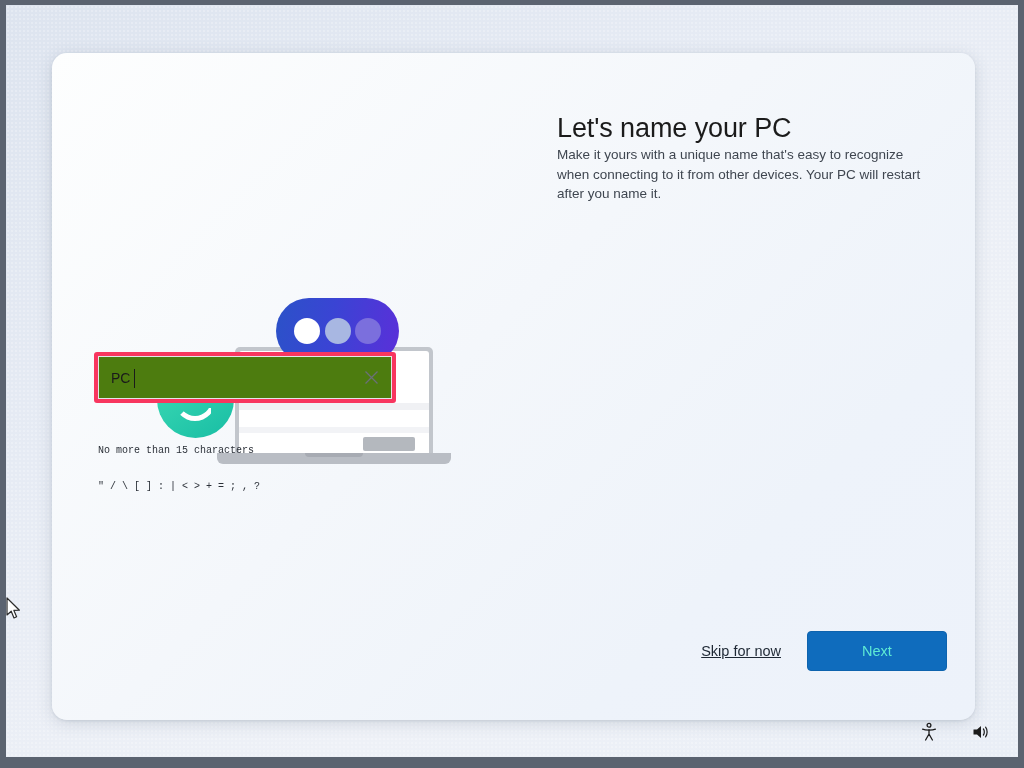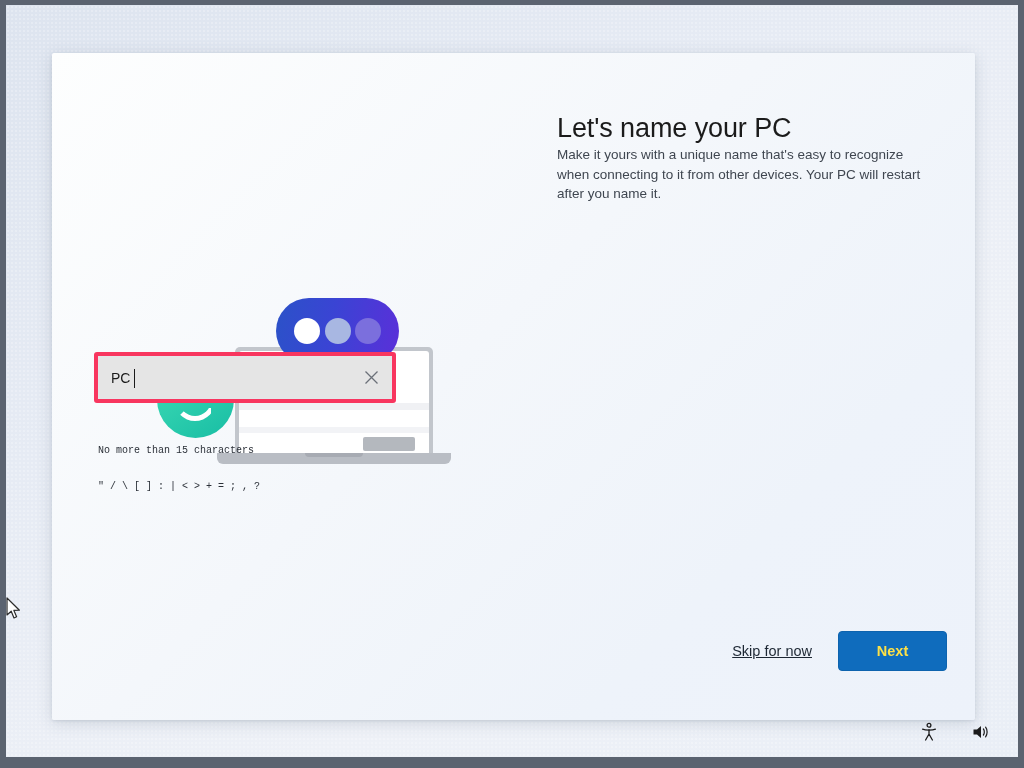--- a/index.html
+++ b/index.html
@@ -37,21 +37,21 @@
     pointer-events: none;
   }
 
   
   #oobe-card {
     position: absolute;
     left: 46px;
     top: 48px;
     width: 923px;
     height: 667px;
-    border-radius: 2px;
+    border-radius: 15px;
     background: linear-gradient(135deg, #fdfefe 0%, #f4f7fb 45%, #eef3fa 75%, #edf2fa 100%);
     box-shadow: 0 3px 16px rgba(60,75,100,0.17), 0 1px 3px rgba(60,75,100,0.12);
     overflow: hidden;
   }
 
   
   #illustration {
     position: absolute;
     left: 105px;
     top: 245px;
@@ -205,21 +205,21 @@
     top: 299px;
     width: 302px;
     height: 51px;
     border: 4px solid #f8365f;
     border-radius: 3px;
     background: #ffffff;
   }
   #name-input-wrap {
     position: absolute;
     inset: 0;
-    background: #e5e5e5;
+    background: #4d7c0f;
     display: flex;
     align-items: center;
     border: 1px solid #e4e6ea;
   }
   #name-input {
     border: 0;
     outline: 0;
     flex: 1;
     height: 100%;
     padding: 0 12px;
@@ -274,30 +274,29 @@
     background: transparent;
     border: 0;
     font-family: "Liberation Sans", sans-serif;
     font-size: 14.5px;
     color: #1d2733;
     cursor: pointer;
     padding: 6px 2px;
     text-decoration: underline;
   }
   #next-button {
-    width: 109px;
+    width: 140px;
     height: 40px;
     background: #0f6cbd;
     border: 1px solid #0d63ae;
     border-radius: 4px;
-    color: #fde047;
+    color: #5eead4;
     font-family: "Liberation Sans", sans-serif;
     font-size: 14.5px;
     cursor: pointer;
-    font-weight: bold;
   }
 
   
   #system-tray {
     position: absolute;
     right: 24px;
     bottom: 12px;
     display: flex;
     align-items: center;
     gap: 26px;

